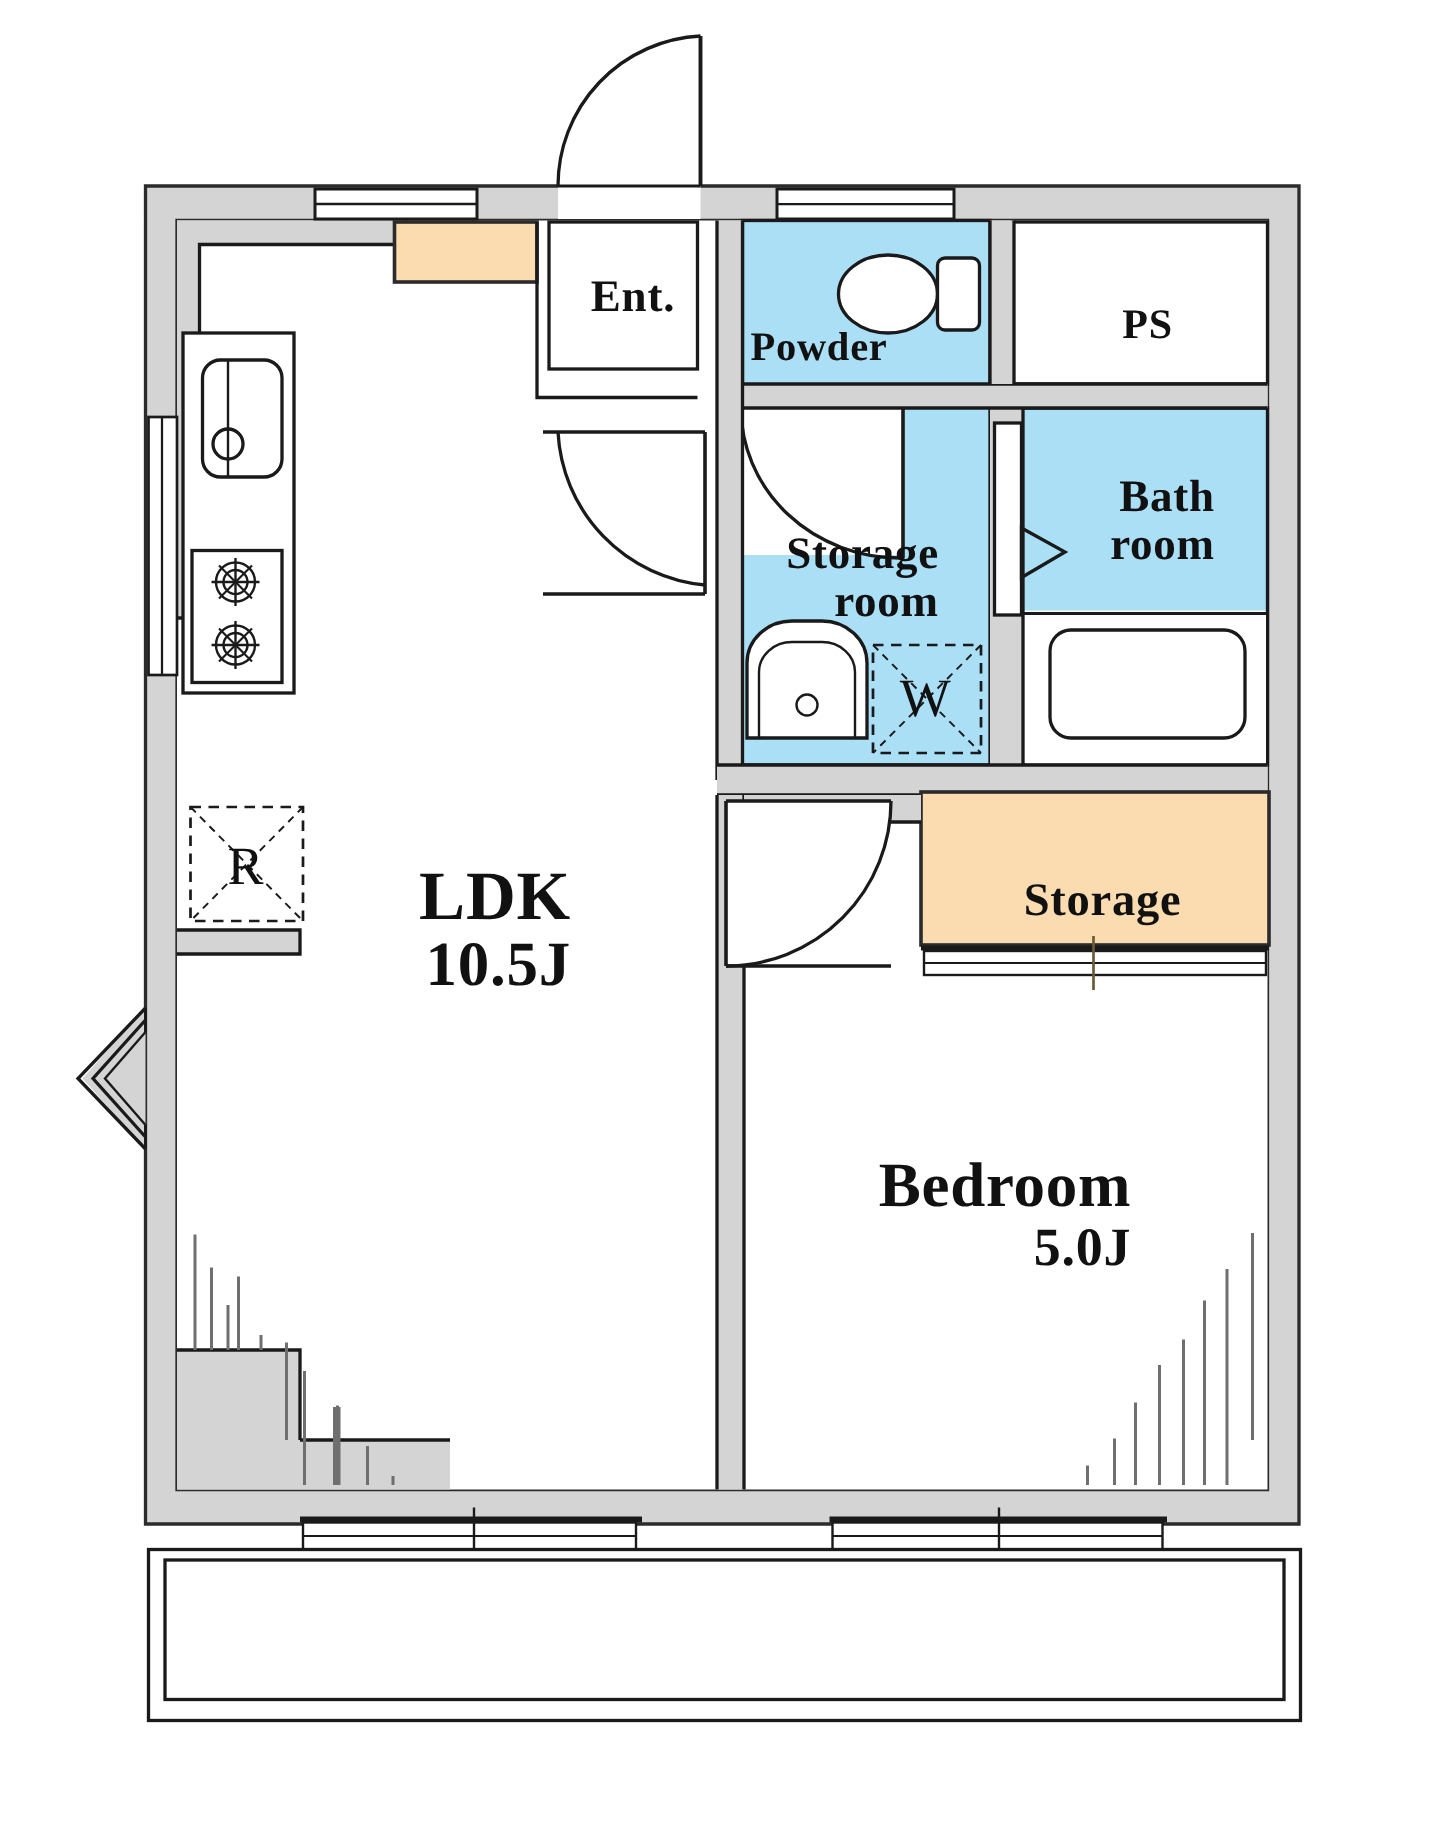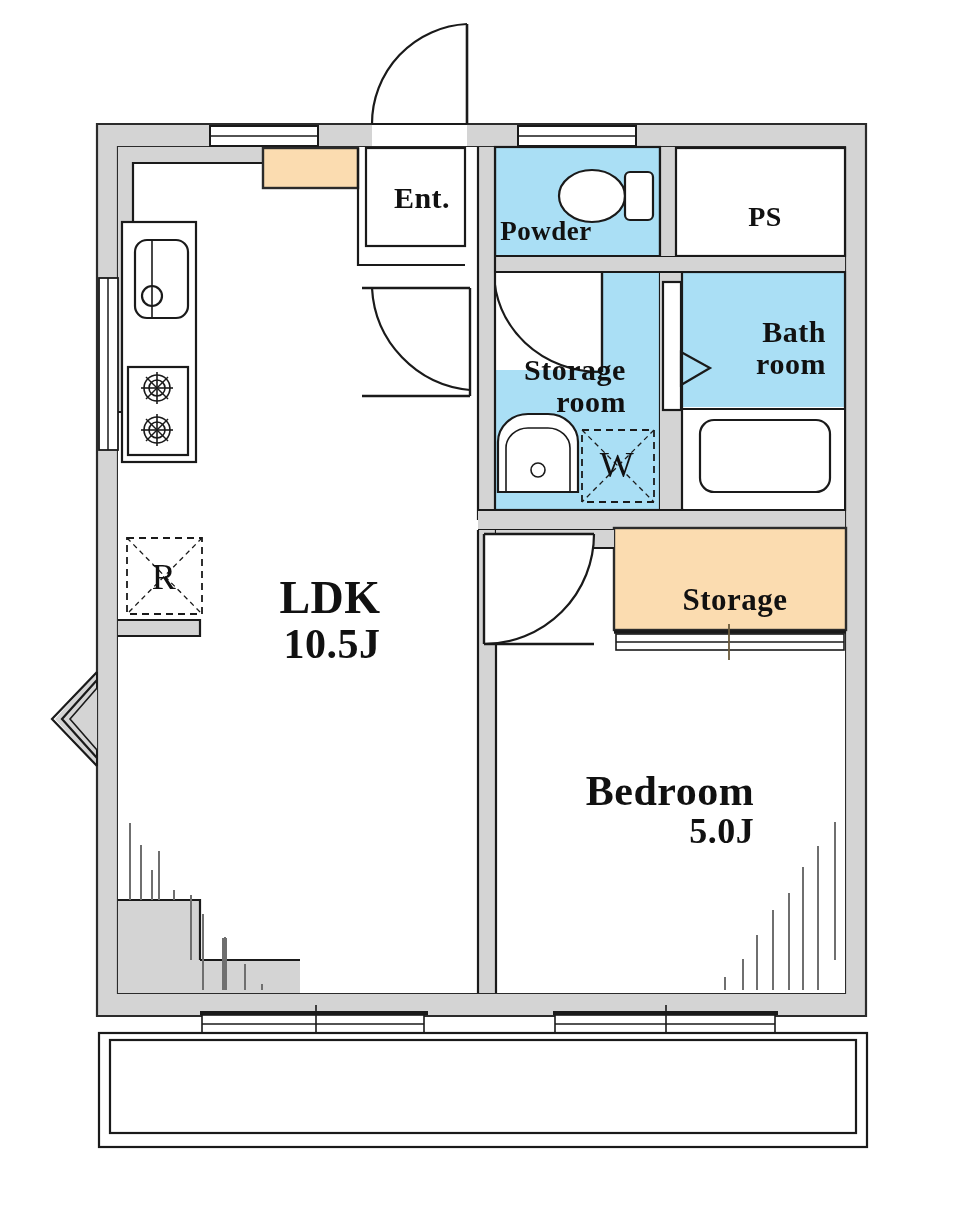--- a/index.html
+++ b/index.html
@@ -304,21 +304,21 @@
 
   <div class="lbl ctr" style="left:546px;top:231px;font-size:27px;">Powder</div>
 
   <div class="lbl ctr" style="left:765px;top:217px;font-size:28px;">PS</div>
 
   <div class="lbl ctr" style="left:575px;top:385px;font-size:30px;">
     <div>Storage</div>
     <div>room</div>
   </div>
 
-  <div class="lbl ctr" style="left:775px;top:347px;font-size:30px;margin-left:16px;">
+  <div class="lbl ctr" style="left:775px;top:347px;font-size:30px;">
     <div>Bath</div>
     <div>room</div>
   </div>
 
   <div class="lbl ctr" style="left:735px;top:586px;font-size:31px;margin-top:14px;">Storage</div>
 
 
   <div class="lbl ctr" style="left:164px;top:578px;font-size:36px;font-weight:400;">R</div>
 
   <div class="lbl ctr" style="left:617px;top:466px;font-size:36px;font-weight:400;">W</div>

